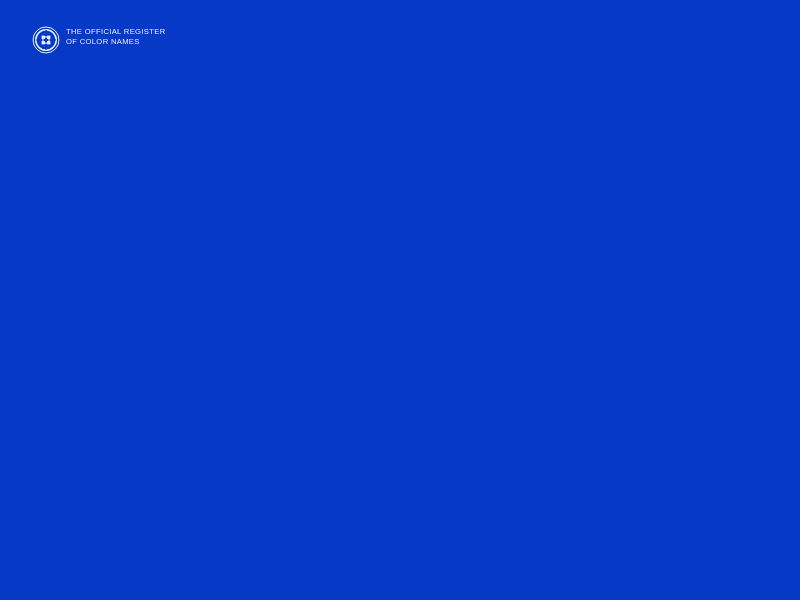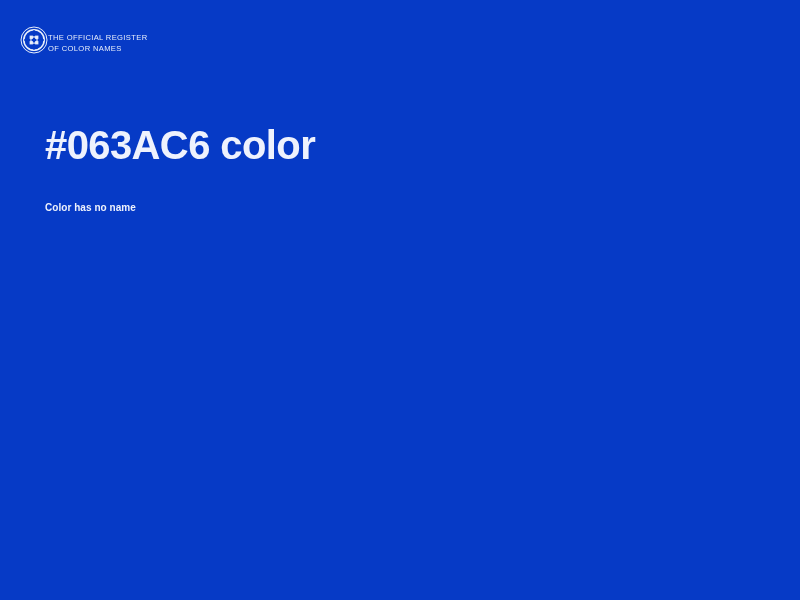--- a/index.html
+++ b/index.html
@@ -18,24 +18,25 @@
   #page {
     position: relative;
     width: 800px;
     height: 600px;
     background: #063AC6;
   }
 
   
   .brand {
     position: absolute;
-    left: 20px;
+    left: 32px;
     top: 26px;
     display: flex;
-    align-items: flex-end;
+    align-items: flex-start;
+    gap: 6px;
   }
 
   .brand-seal {
     width: 28px;
     height: 28px;
     flex: 0 0 28px;
     display: block;
   }
 
   .brand-text {
@@ -105,18 +106,14 @@
       </svg>
     </span>
 
     <span class="brand-text">
       <span class="brand-line">THE OFFICIAL REGISTER</span>
       <span class="brand-line">OF COLOR NAMES</span>
     </span>
 
   </div>
 
-  <div class="content">
-    <h1 class="color-title">#063AC6 color</h1>
-    <p class="color-subtitle">Color has no name</p>
-  </div>
 
 </div>
 
 </body></html>

